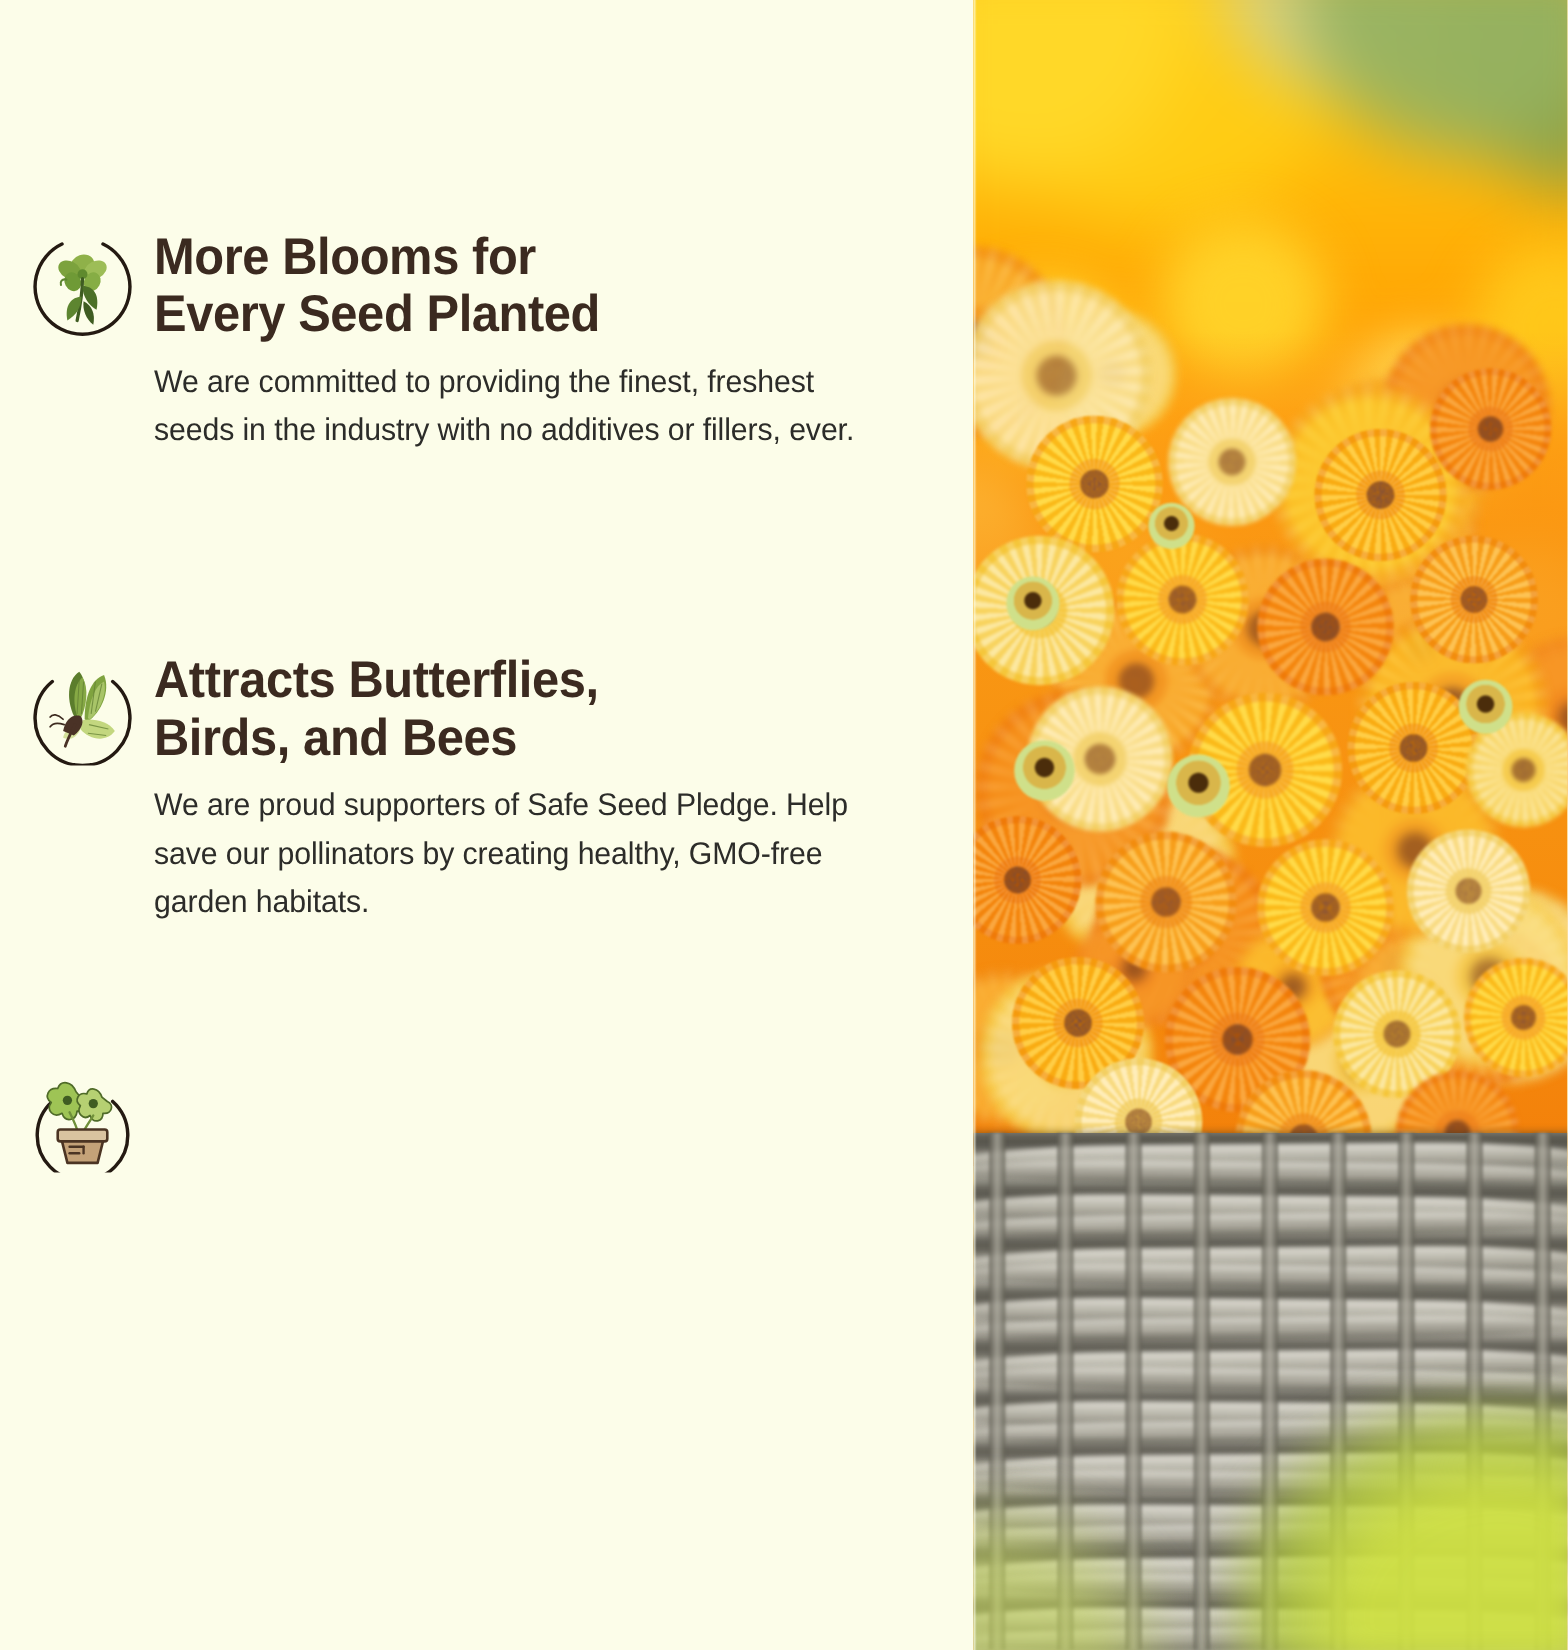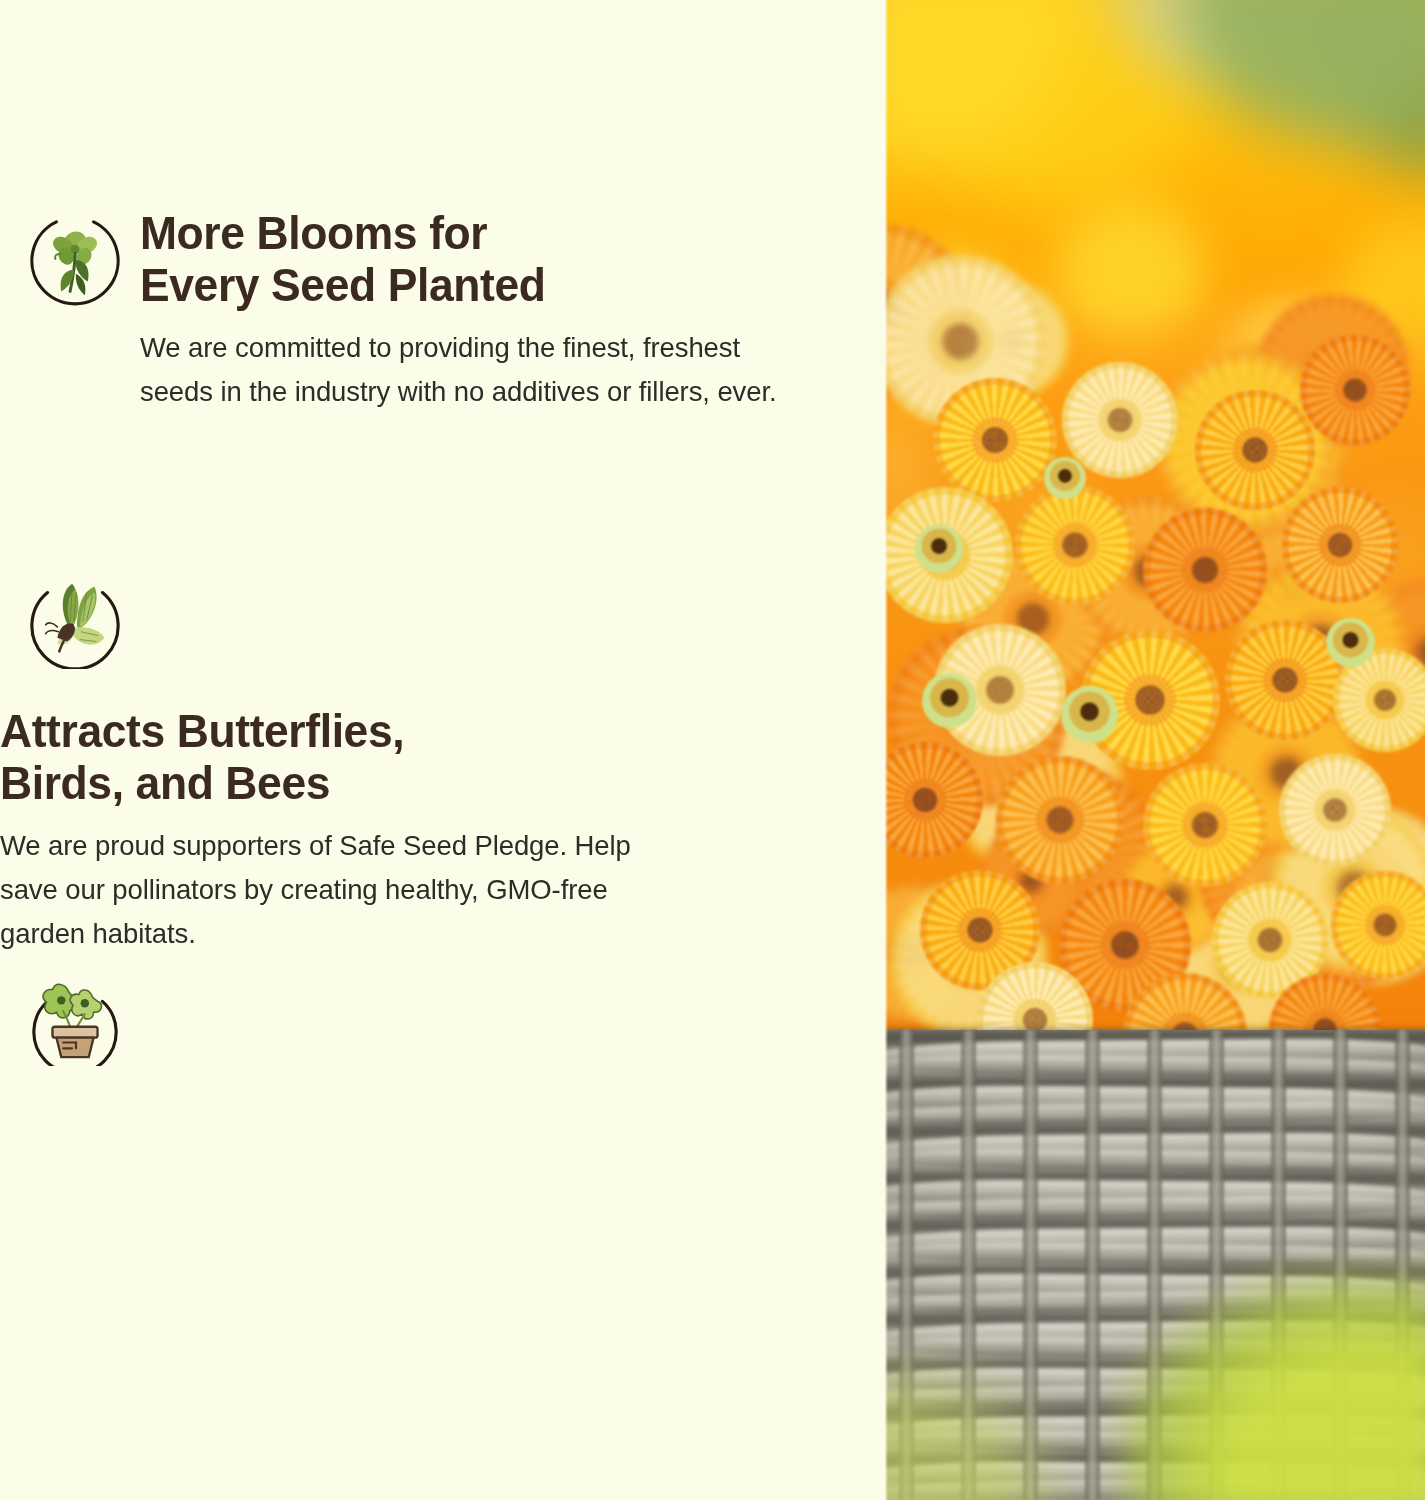--- a/index.html
+++ b/index.html
@@ -27,21 +27,21 @@
   }
 
   .feature {
     position:absolute;
     left:0;
     width:885px;
     display:flex;
     align-items:flex-start;
   }
   .feature-1 { top:207px; }
-  .feature-2 { top:565px;flex-direction:column; }
+  .feature-2 { top:592px; }
   .feature-3 { top:962px; }
 
   .icon-wrap {
     flex:0 0 140px;
     width:140px;
     padding-left:10px;
     padding-top:6px;
     display:flex;
     justify-content:center;
   }

